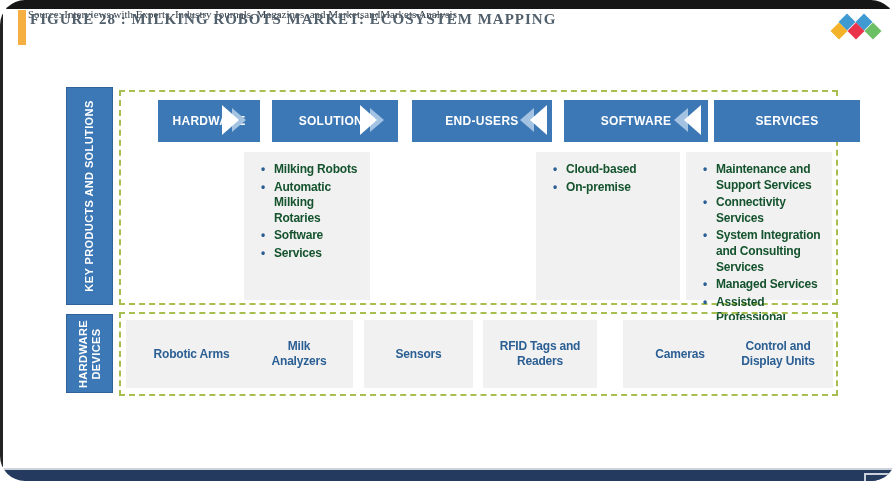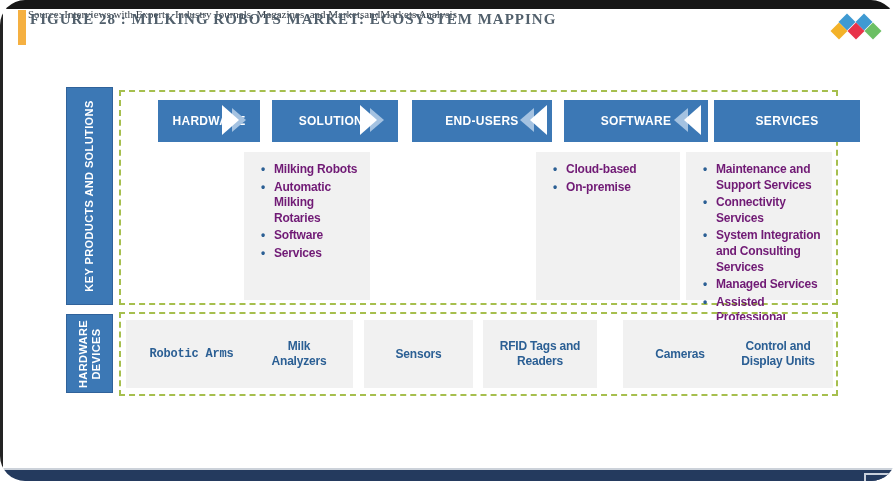--- a/index.html
+++ b/index.html
@@ -74,33 +74,33 @@
   .ar-1 { left:220px; } .ar-2 { left:358px; } .ar-3 { left:512px; } .ar-4 { left:666px; }
 
   
   .panel { position:absolute; top:152px; height:148px; background:#f1f1f1; box-sizing:border-box; padding:10px 8px 8px 0; }
   .panel-2 { left:244px; width:126px; }
   .panel-3 { left:384px; width:140px; }
   .panel-4 { left:536px; width:144px; }
   .panel-5 { left:686px; width:146px; }
   .panel ul { margin:0; padding:0 0 0 30px; list-style:none; }
   .panel li {
-    position:relative; color:#701a75; font-weight:700; font-size:12px;
+    position:relative; color:#14532d; font-weight:700; font-size:12px;
     line-height:1.3; margin-bottom:2px; letter-spacing:-0.2px;
   }
   .panel li::before { content:"\2022"; position:absolute; left:-13px; top:0; color:#2b5f94; }
 
   
   .device {
     position:absolute; top:320px; height:68px; background:#f1f1f1;
     display:flex; align-items:center; justify-content:center; text-align:center;
     color:#2b5f94; font-weight:700; font-size:12px; line-height:1.25;
     letter-spacing:-0.2px; padding:0 14px; box-sizing:border-box;
   }
-  .dev-1 { left:126px; width:131px;font-family:Liberation Mono, monospace; }
+  .dev-1 { left:126px; width:131px; }
   .dev-2 { left:245px; width:108px; }
   .dev-3 { left:364px; width:109px; }
   .dev-4 { left:483px; width:114px; }
   .dev-5 { left:603px; width:114px;margin-left:20px; }
   .dev-6 { left:723px; width:110px; }
 </style>
 </head>
 <body>
 
 <div class="stage">

